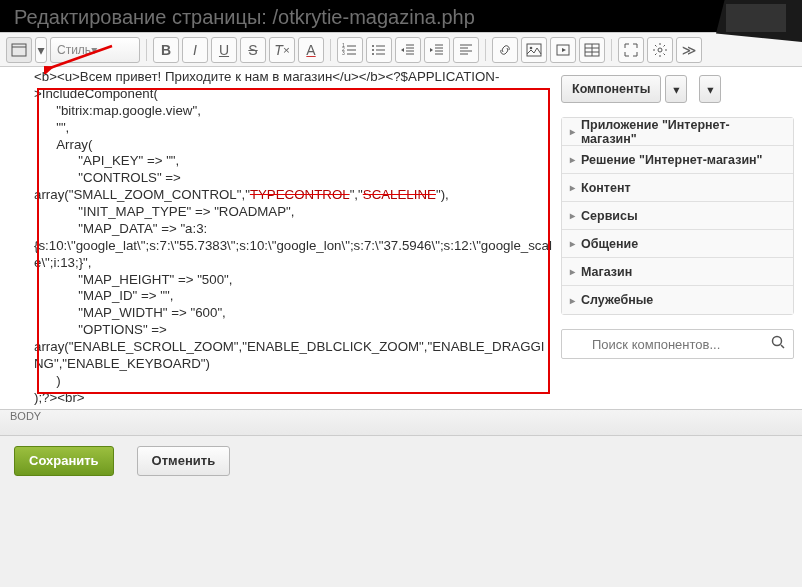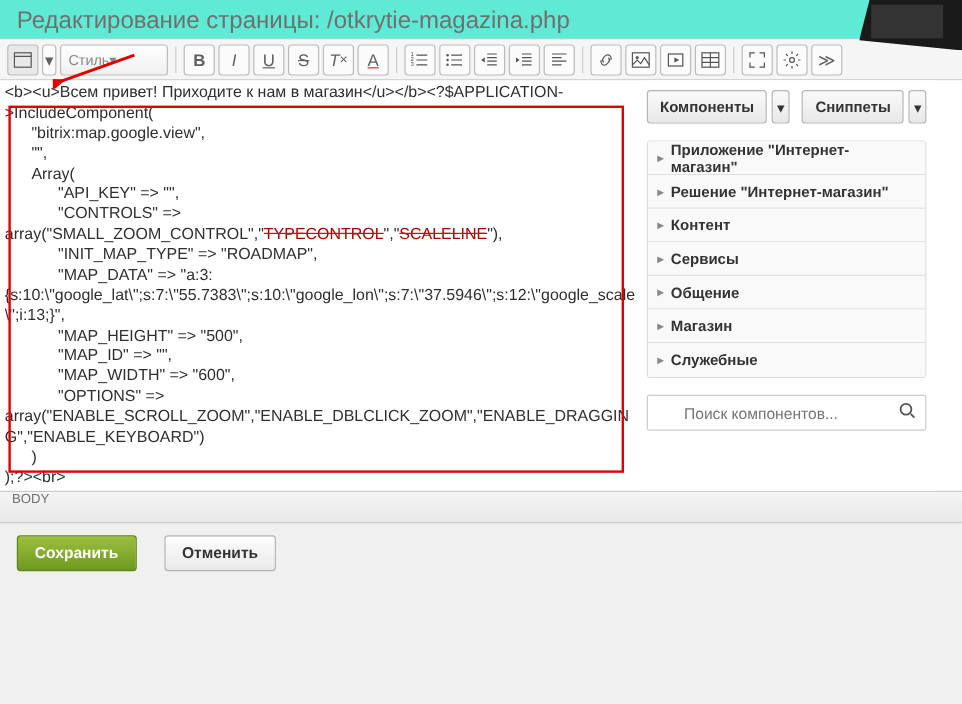--- a/index.html
+++ b/index.html
@@ -6,21 +6,21 @@
   body {
     margin: 0;
     font-family: Arial, Helvetica, sans-serif;
     background: #f0f0f0;
     width: 802px;
     height: 587px;
     overflow: hidden;
     position: relative;
   }
   .page-title {
-    background: #5eead4;
+    background: #000000;
     padding: 6px 14px;
     font-size: 20px;
     color: #707070;
     border-bottom: 1px solid #ccc;
     height: 33px;
   }
   .toolbar {
     height: 34px;
     background: #f5f5f5;
     border-bottom: 1px solid #ccc;
@@ -63,20 +63,21 @@
     background: #fff;
   }
   .code-pane {
     width: 535px;
     padding: 2px 4px;
     font-family: Arial, sans-serif;
     font-size: 13.3px;
     color: #2f2f2f;
     line-height: 1.27;
     position: relative;
+    margin-left: 30px;
   }
   .code-text { white-space: pre-wrap; word-break: break-all; }
   .red-box {
     position: absolute;
     border: 2px solid #e30000;
     left: 7px; top: 21px;
     width: 513px; height: 306px;
     pointer-events: none;
   }
   .spellerr { color:#b00000; text-decoration: line-through; text-decoration-color:#e00000; }
@@ -328,21 +329,20 @@
 <span>array("ENABLE_SCROLL_ZOOM","ENABLE_DBLCLICK_ZOOM","ENABLE_DRAGGING","ENABLE_KEYBOARD")</span>
 <span>      )</span>
 <span>);?&gt;&lt;br&gt;</span></div>
   </div>
 
   <div class="side-pane">
     <div class="btn-row">
       <div class="btn">Компоненты</div>
       <div class="btn small">▾</div>
       <div style="width:4px"></div>
-      <div class="btn">Сниппеты</div>
       <div class="btn small">▾</div>
     </div>
     <div class="accordion">
       <div class="acc-item">
             <span class="caret">▸</span>
             <span>Приложение "Интернет-магазин"</span>
           </div>
       <div class="acc-item">
             <span class="caret">▸</span>
             <span>Решение "Интернет-магазин"</span>

